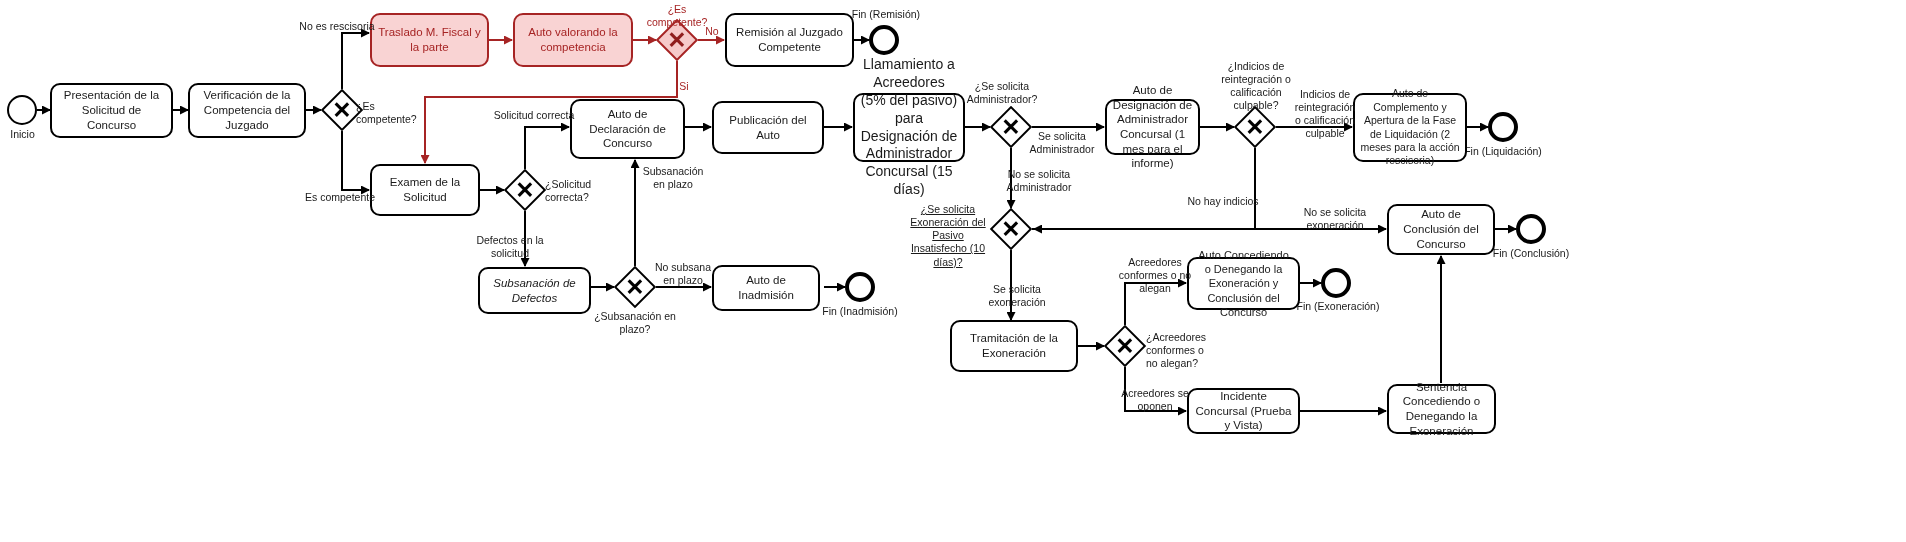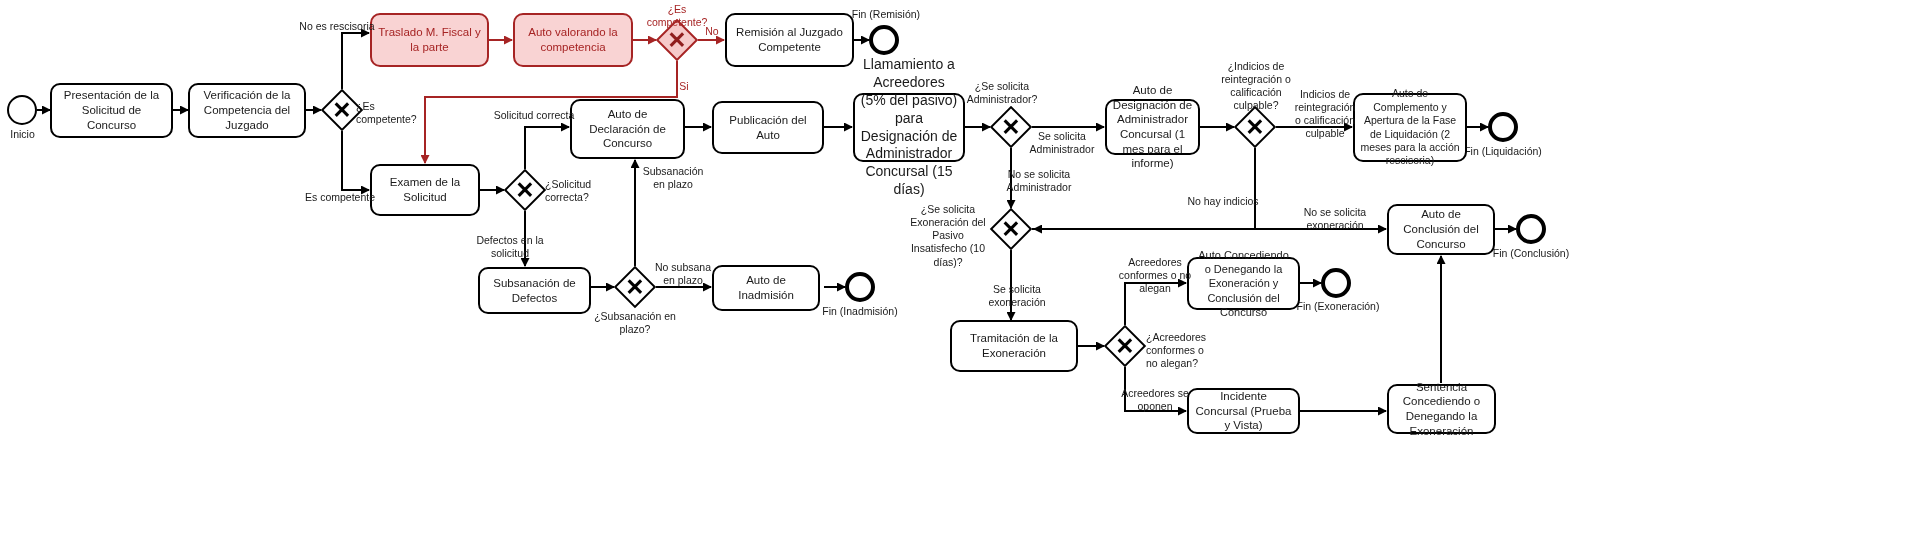--- a/index.html
+++ b/index.html
@@ -168,21 +168,21 @@
   <div class="task" style="left:570px;top:99px;width:115px;height:60px;">Auto de Declaración de Concurso</div>
 
   <div class="task" style="left:712px;top:101px;width:112px;height:53px;">Publicación del Auto</div>
 
   <div class="task" style="left:853px;top:93px;width:112px;height:69px;font-size:14px;">Llamamiento a Acreedores (5% del pasivo) para Designación de Administrador Concursal (15 días)</div>
 
   <div class="task" style="left:1105px;top:99px;width:95px;height:56px;">Auto de Designación de Administrador Concursal (1 mes para el informe)</div>
 
   <div class="task" style="left:1353px;top:93px;width:114px;height:69px;font-size:10.5px;">Auto de Complemento y Apertura de la Fase de Liquidación (2 meses para la acción rescisoria)</div>
 
-  <div class="task" style="left:478px;top:267px;width:113px;height:47px;">Subsanación de Defectos</div>
+  <div class="task" style="left:478px;top:267px;width:113px;height:47px;font-style:italic;">Subsanación de Defectos</div>
 
   <div class="task" style="left:712px;top:265px;width:108px;height:46px;">Auto de Inadmisión</div>
 
   <div class="task" style="left:1387px;top:204px;width:108px;height:51px;">Auto de Conclusión del Concurso</div>
 
   <div class="task" style="left:1187px;top:257px;width:113px;height:53px;font-size:11px;">Auto Concediendo o Denegando la Exoneración y Conclusión del Concurso</div>
 
   <div class="task" style="left:950px;top:320px;width:128px;height:52px;">Tramitación de la Exoneración</div>
 
   <div class="task" style="left:1187px;top:388px;width:113px;height:46px;">Incidente Concursal (Prueba y Vista)</div>
@@ -222,21 +222,21 @@
   <div class="gw" style="left:1234px;top:106px;">
     <div class="dia"></div>
     <div class="x">✕</div>
   </div>
   <div class="lbl" style="left:1212px;top:60px;width:88px;">¿Indicios de reintegración o calificación culpable?</div>
 
   <div class="gw" style="left:990px;top:208px;">
     <div class="dia"></div>
     <div class="x">✕</div>
   </div>
-  <div class="lbl" style="left:908px;top:203px;width:80px;">¿Se solicita Exoneración del Pasivo Insatisfecho (10 días)?</div>
+  <div class="lbl" style="left:908px;top:203px;width:80px;text-decoration:underline;">¿Se solicita Exoneración del Pasivo Insatisfecho (10 días)?</div>
 
   <div class="gw" style="left:1104px;top:325px;">
     <div class="dia"></div>
     <div class="x">✕</div>
   </div>
   <div class="lbl left" style="left:1146px;top:331px;width:64px;">¿Acreedores conformes o no alegan?</div>
 
   <div class="lbl" style="left:294px;top:20px;width:86px;">No es rescisoria</div>
 
   <div class="lbl" style="left:300px;top:191px;width:80px;">Es competente</div>

